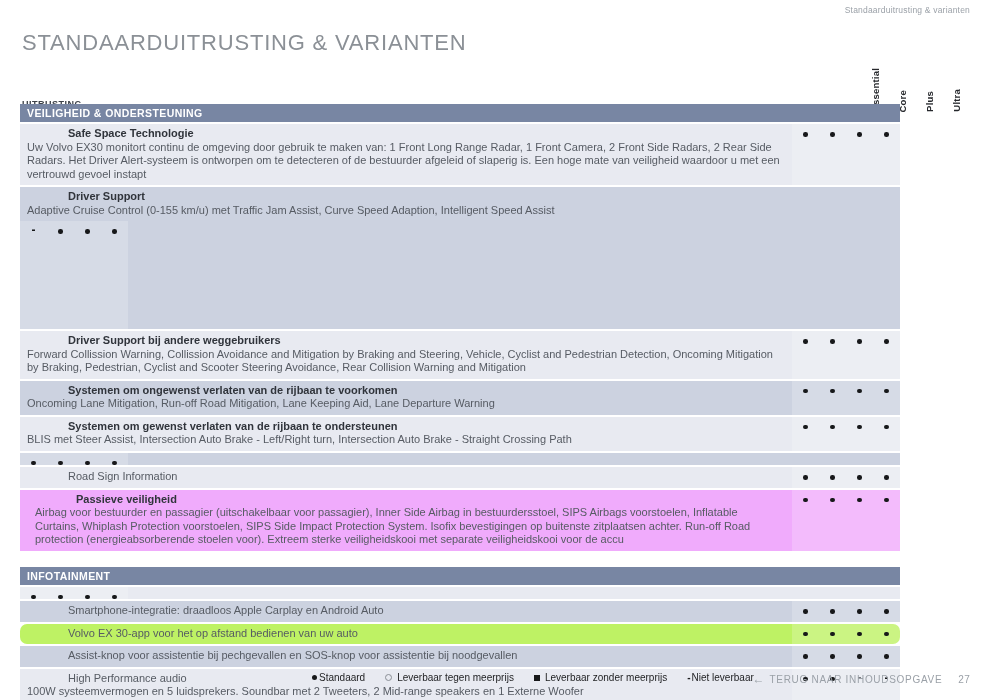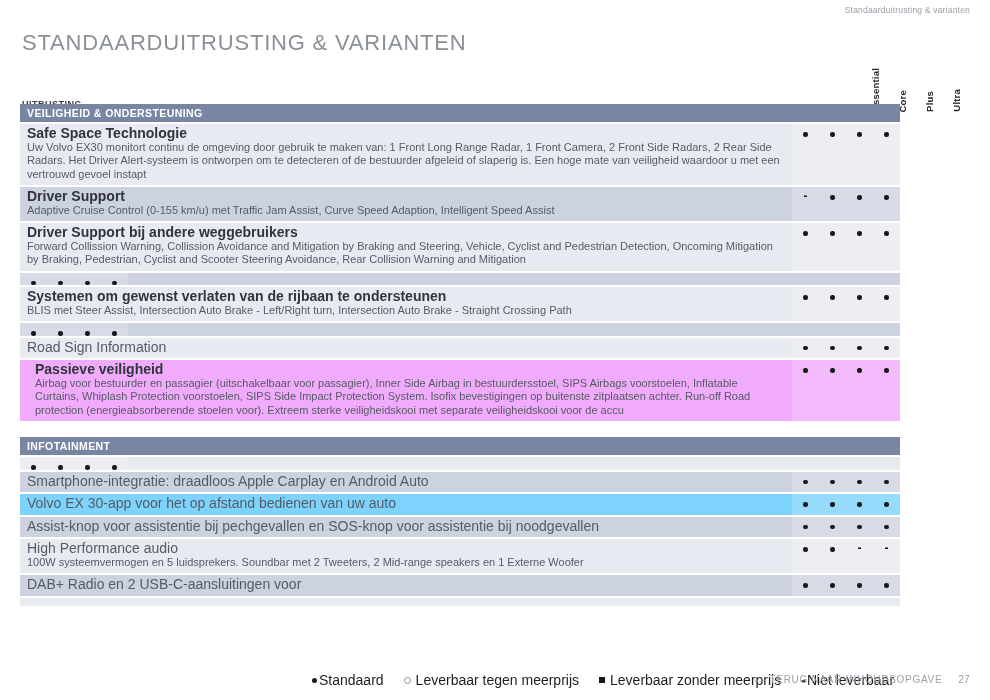--- a/index.html
+++ b/index.html
@@ -37,36 +37,36 @@
 
   .table{position:absolute;top:104px;left:20px;width:880px;}
   .section{margin-bottom:16px;}
   .section-header{
     height:18px;display:flex;align-items:center;
     color:#fff;font-size:10.5px;font-weight:bold;letter-spacing:0.4px;
     padding-left:7px;margin-bottom:2px;
   }
   .trow{display:flex;margin-bottom:2px;}
   .row-content{flex:1;padding:3px 10px 4px 7px;}
-  .row-title{font-size:14px;font-weight:bold;color:#30343b;line-height:13.5px;}
+  .row-title{font-size:11px;font-weight:bold;color:#30343b;line-height:13.5px;margin-left:41px;}
   .row-title.regular{font-weight:normal;color:#565b63;}
   .row-desc{font-size:11px;color:#565b63;line-height:13.5px;}
   .row-marks{
     width:108px;flex:0 0 108px;display:flex;align-items:flex-start;
     background:rgba(255,255,255,0.20);
   }
   .mark-cell{width:27px;display:flex;justify-content:center;align-items:flex-start;}
   .mark-dot{width:4.5px;height:4.5px;border-radius:50%;background:#17181a;margin-top:8px;}
   .mark-dash{font-size:12px;font-weight:bold;color:#17181a;line-height:13.5px;margin-top:3px;}
   .filler-row{height:8px;margin-bottom:2px;}
 
   .footer-legend{
     position:absolute;left:312px;top:672px;
     display:flex;align-items:center;gap:20px;
-    font-size:14px;color:#1d1e20;
+    font-size:10px;color:#1d1e20;
   }
   .legend-item{display:flex;align-items:center;}
   .sym{display:inline-block;}
   .sym-dot{width:5px;height:5px;border-radius:50%;background:#17181a;margin-right:2px;}
   .sym-circle{width:5px;height:5px;border-radius:50%;border:1px solid #8a8f96;margin-right:5px;}
   .sym-square{width:6px;height:6px;background:#17181a;margin-right:5px;}
   .sym-dash{font-weight:bold;margin-right:1px;}
 
   .footer-nav{
     position:absolute;right:20px;top:672px;
@@ -120,21 +120,21 @@
               <span class="mark mark-dot"></span>
             </div>
             <div class="mark-cell">
               <span class="mark mark-dot"></span>
             </div>
             <div class="mark-cell">
               <span class="mark mark-dot"></span>
             </div>
           </div>
         </div>
-        <div class="trow" style="background: rgb(204, 210, 224);">
+        <div class="trow" style="background: rgb(204, 210, 224); flex-direction: column;">
           <div class="row-content">
             <div class="row-title">Driver Support</div>
             <div class="row-desc">Adaptive Cruise Control (0-155 km/u) met Traffic Jam Assist, Curve Speed Adaption, Intelligent Speed Assist</div>
           </div>
           <div class="row-marks">
             <div class="mark-cell">
               <span class="mark mark-dash">-</span>
             </div>
             <div class="mark-cell">
               <span class="mark mark-dot"></span>
@@ -161,20 +161,24 @@
             </div>
             <div class="mark-cell">
               <span class="mark mark-dot"></span>
             </div>
             <div class="mark-cell">
               <span class="mark mark-dot"></span>
             </div>
           </div>
         </div>
         <div class="trow" style="background: rgb(204, 210, 224);">
+          <div class="row-content">
+            <div class="row-title">Systemen om ongewenst verlaten van de rijbaan te voorkomen</div>
+            <div class="row-desc">Oncoming Lane Mitigation, Run-off Road Mitigation, Lane Keeping Aid, Lane Departure Warning</div>
+          </div>
           <div class="row-marks">
             <div class="mark-cell">
               <span class="mark mark-dot"></span>
             </div>
             <div class="mark-cell">
               <span class="mark mark-dot"></span>
             </div>
             <div class="mark-cell">
               <span class="mark mark-dot"></span>
             </div>
@@ -289,21 +293,21 @@
               <span class="mark mark-dot"></span>
             </div>
             <div class="mark-cell">
               <span class="mark mark-dot"></span>
             </div>
             <div class="mark-cell">
               <span class="mark mark-dot"></span>
             </div>
           </div>
         </div>
-        <div class="trow" style="background: #7dd3fc;">
+        <div class="trow" style="background: #bef264; border-radius: 7px;">
           <div class="row-content">
             <div class="row-title regular">Volvo EX 30-app voor het op afstand bedienen van uw auto</div>
           </div>
           <div class="row-marks">
             <div class="mark-cell">
               <span class="mark mark-dot"></span>
             </div>
             <div class="mark-cell">
               <span class="mark mark-dot"></span>
             </div>

